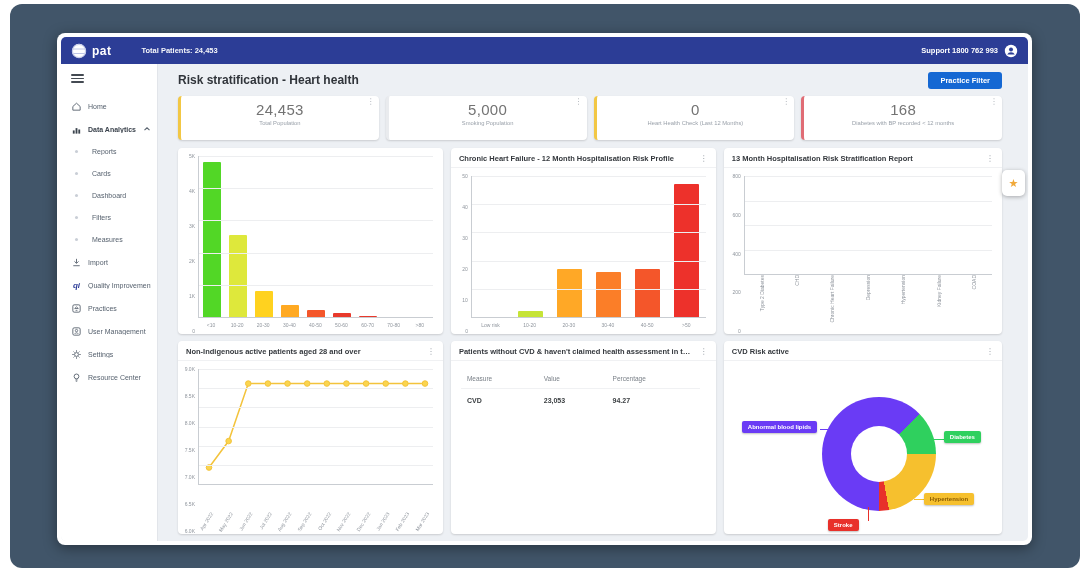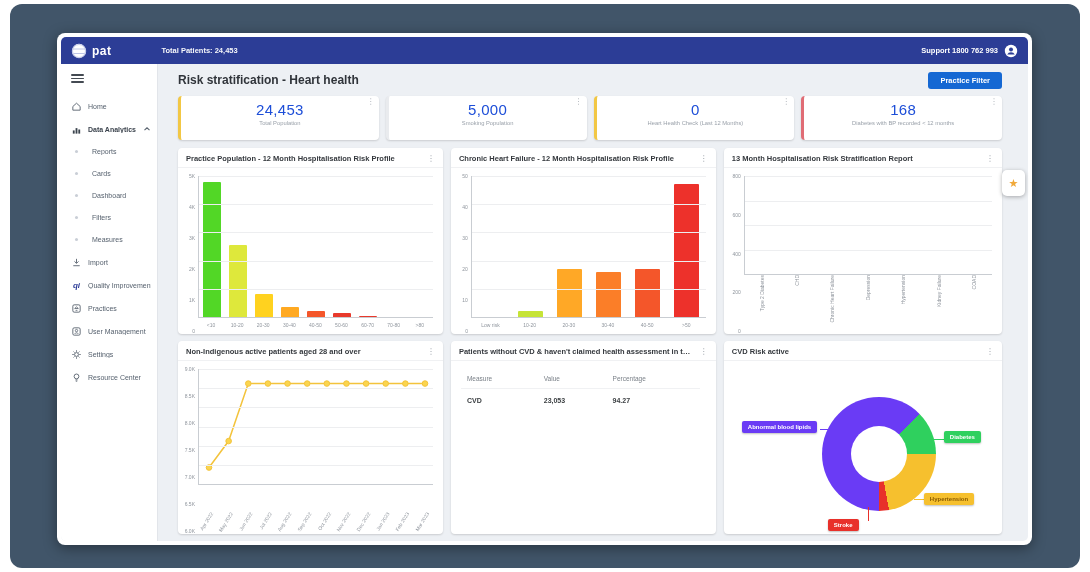--- a/index.html
+++ b/index.html
@@ -13,21 +13,21 @@
     background: #fff; border-radius: 8px; padding: 4px;
     box-shadow: 0 3px 14px rgba(0,0,0,.4); }
   .app { width: 100%; height: 100%; display: flex; flex-direction: column;
     border-radius: 5px; overflow: hidden; background: #EDF0F4; }
 
   
   .topbar { height: 27px; background: #2C3D96; display: flex; align-items: center;
     padding: 0 10px; flex: 0 0 auto; color: #fff; }
   .logo-wrap { display: flex; align-items: center; gap: 5px; }
   .logo-text { font-size: 12px; font-weight: bold; letter-spacing: .5px; }
-  .total-patients { font-size: 7.5px; margin-left: 50px; font-weight: bold; opacity: .95; }
+  .total-patients { font-size: 7.5px; margin-left: 30px; font-weight: bold; opacity: .95; }
   .support { font-size: 7.5px; font-weight: bold; margin-left: auto; }
   .avatar { margin-left: 6px; display: flex; }
 
   .appbody { flex: 1; display: flex; min-height: 0; }
 
   
   .sidebar { width: 97px; background: #fff; border-right: 1px solid #E2E5EA;
     padding-top: 8px; flex: 0 0 auto; }
   .hamburger { margin: 0 0 12px 10px; width: 13px; }
   .hamburger span { display: block; height: 1.6px; background: #444A52; margin: 2px 0; border-radius: 1px; }
@@ -46,21 +46,21 @@
   .page-header { display: flex; align-items: center; height: 20px; flex: 0 0 auto; }
   .page-title { font-size: 12px; font-weight: bold; color: #30343A; }
   .filter-btn { margin-left: auto; background: #1568D3; color: #fff; font-size: 7.5px;
     font-weight: bold; padding: 4px 12px; border-radius: 3px; border: none; cursor: pointer; }
 
   
   .kpis { display: flex; gap: 7px; margin-top: 6px; flex: 0 0 auto; }
   .kpi { flex: 1; background: #fff; border-radius: 4px; box-shadow: 0 1px 2px rgba(0,0,0,.15);
     border-left: 3px solid #eee; padding: 5px 6px; position: relative; text-align: center;
     height: 44px; min-width: 0; }
-  .kpi-value { font-size: 15px; color: #1d4ed8; letter-spacing: .3px; }
+  .kpi-value { font-size: 15px; color: #737373; letter-spacing: .3px; }
   .kpi-label { font-size: 5.8px; color: #9AA1AA; margin-top: 2px; white-space: nowrap;
     overflow: hidden; text-overflow: ellipsis; }
   .kebab { position: absolute; top: 2px; right: 4px; color: #AFB4BB; font-size: 8px; line-height: 1; cursor: pointer; }
   .kebab::after { content: "⋮"; }
 
   
   .grid { display: grid; grid-template-columns: 1fr 1fr 1.05fr; gap: 8px; flex: 0 0 auto; }
   .grid.row1 { margin-top: 8px; }
   .grid.row2 { margin-top: 7px; }
   .panel { background: #fff; border-radius: 4px; box-shadow: 0 1px 2px rgba(0,0,0,.15);
@@ -292,24 +292,20 @@
           </div>
           <div class="kpi" style="border-left-color: rgb(224, 108, 117);">
             <span class="kebab"></span>
             <div class="kpi-value">168</div>
             <div class="kpi-label">Diabetes with BP recorded &lt; 12 months</div>
           </div>
         </div>
 
         <div class="grid row1">
           <div class="panel">
-            <div class="panel-head">
-              <span class="panel-title">Practice Population - 12 Month Hospitalisation Risk Profile</span>
-              <span class="kebab2"></span>
-            </div>
             <div class="panel-body">
               <div class="cart">
                 <div class="yaxis">
                     <span class="ytick" style="top: 0%;">5K</span>
                     <span class="ytick" style="top: 20%;">4K</span>
                     <span class="ytick" style="top: 40%;">3K</span>
                     <span class="ytick" style="top: 60%;">2K</span>
                     <span class="ytick" style="top: 80%;">1K</span>
                     <span class="ytick" style="top: 100%;">0</span>
                   </div>

